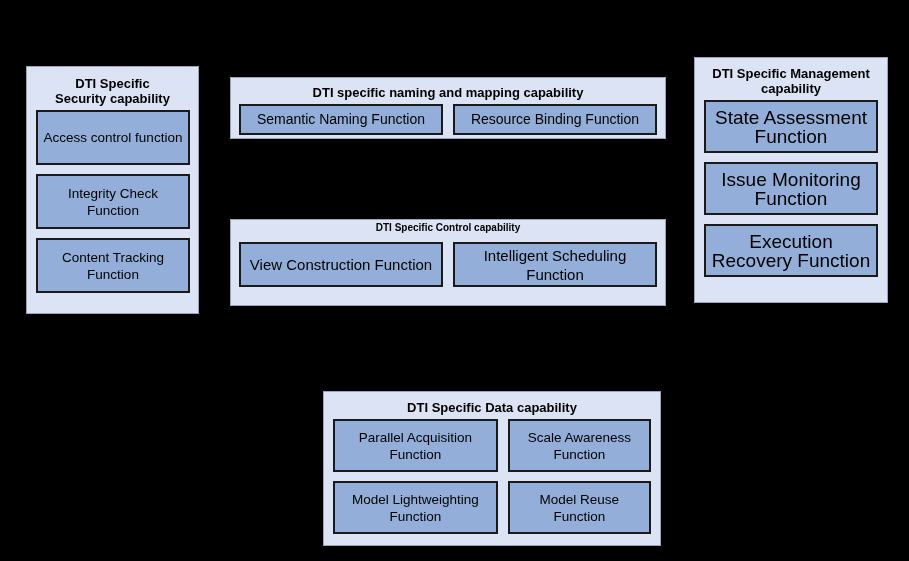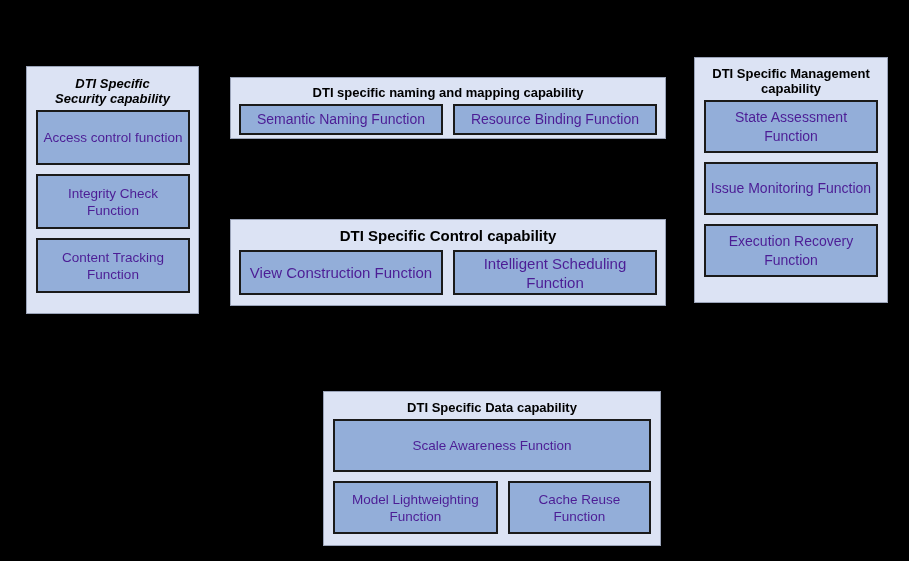--- a/index.html
+++ b/index.html
@@ -33,21 +33,21 @@
     letter-spacing: 0px;
   }
   .fn-area {
     position: relative;
     padding: 0 9px 8px 9px;
   }
   .fn-box {
     background: #93aed9;
     border: 2px solid #1a1a1a;
     box-sizing: border-box;
-    color: #4c1d95;
+    color: #000000;
     font-size: 13.5px;
     line-height: 17px;
     text-align: center;
     display: flex;
     align-items: center;
     justify-content: center;
     padding: 2px 3px;
   }
   .stack .fn-box { margin-bottom: 9px; }
   .stack .fn-box:last-child { margin-bottom: 0; }
@@ -58,40 +58,40 @@
   }
   .grid2 {
     display: flex;
     flex-direction: column;
     gap: 9px;
   }
   .grid2 .row2 .fn-box { }
 
   
   #panel-security { left: 26px; top: 66px; width: 173px; height: 248px; }
-  #panel-security .panel-title { padding-top: 9px; font-style: italic; }
+  #panel-security .panel-title { padding-top: 9px; }
   #panel-security .fn-area { padding: 0 8px 9px 9px; }
   #panel-security .fn-box { height: 55px; }
 
   
   #panel-naming { left: 230px; top: 77px; width: 436px; height: 62px; }
   #panel-naming .fn-area { padding: 0 8px 7px 8px; }
   #panel-naming .fn-box { height: 31px; flex: 1; font-size: 14px; }
 
   
   #panel-control { left: 230px; top: 219px; width: 436px; height: 87px; }
-  #panel-control .panel-title { font-size: 15px; padding-top: 8px; }
+  #panel-control .panel-title { font-size: 10px; padding-top: 0; }
   #panel-control .fn-area { padding: 3px 8px 8px 8px; }
   #panel-control .fn-box { height: 45px; flex: 1; font-size: 15px; line-height: 19px; }
 
   
   #panel-management { left: 694px; top: 57px; width: 194px; height: 246px; }
   #panel-management .panel-title { padding-top: 8px; }
   #panel-management .fn-area { padding: 0 9px 8px 9px; }
-  #panel-management .fn-box { height: 53px; font-size: 14px; line-height: 19px; }
+  #panel-management .fn-box { height: 53px; font-size: 19px; line-height: 19px; }
 
   
   #panel-data { left: 323px; top: 391px; width: 338px; height: 155px; }
   #panel-data .panel-title { padding-top: 8px; }
   #panel-data .fn-area { padding: 0 9px 9px 9px; }
   #panel-data .fn-box { height: 53px; }
   #panel-data .row2 .fn-box.wide { flex: 1.16; }
   #panel-data .row2 .fn-box.narrow { flex: 1; }
 </style>
 </head>
@@ -140,22 +140,23 @@
       <div class="fn-box">State Assessment Function</div>
       <div class="fn-box">Issue Monitoring Function</div>
       <div class="fn-box">Execution Recovery Function</div>
     </div>
   </div>
 
   <div class="panel" id="panel-data">
     <div class="panel-title">DTI Specific Data capability</div>
     <div class="fn-area grid2">
       <div class="row2">
+        <div class="fn-box wide">Parallel Acquisition Function</div>
         <div class="fn-box narrow">Scale Awareness Function</div>
       </div>
       <div class="row2">
         <div class="fn-box wide">Model Lightweighting Function</div>
-        <div class="fn-box narrow">Cache Reuse Function</div>
+        <div class="fn-box narrow">Model Reuse Function</div>
       </div>
     </div>
   </div>
 
 </div>
 
 </body></html>

